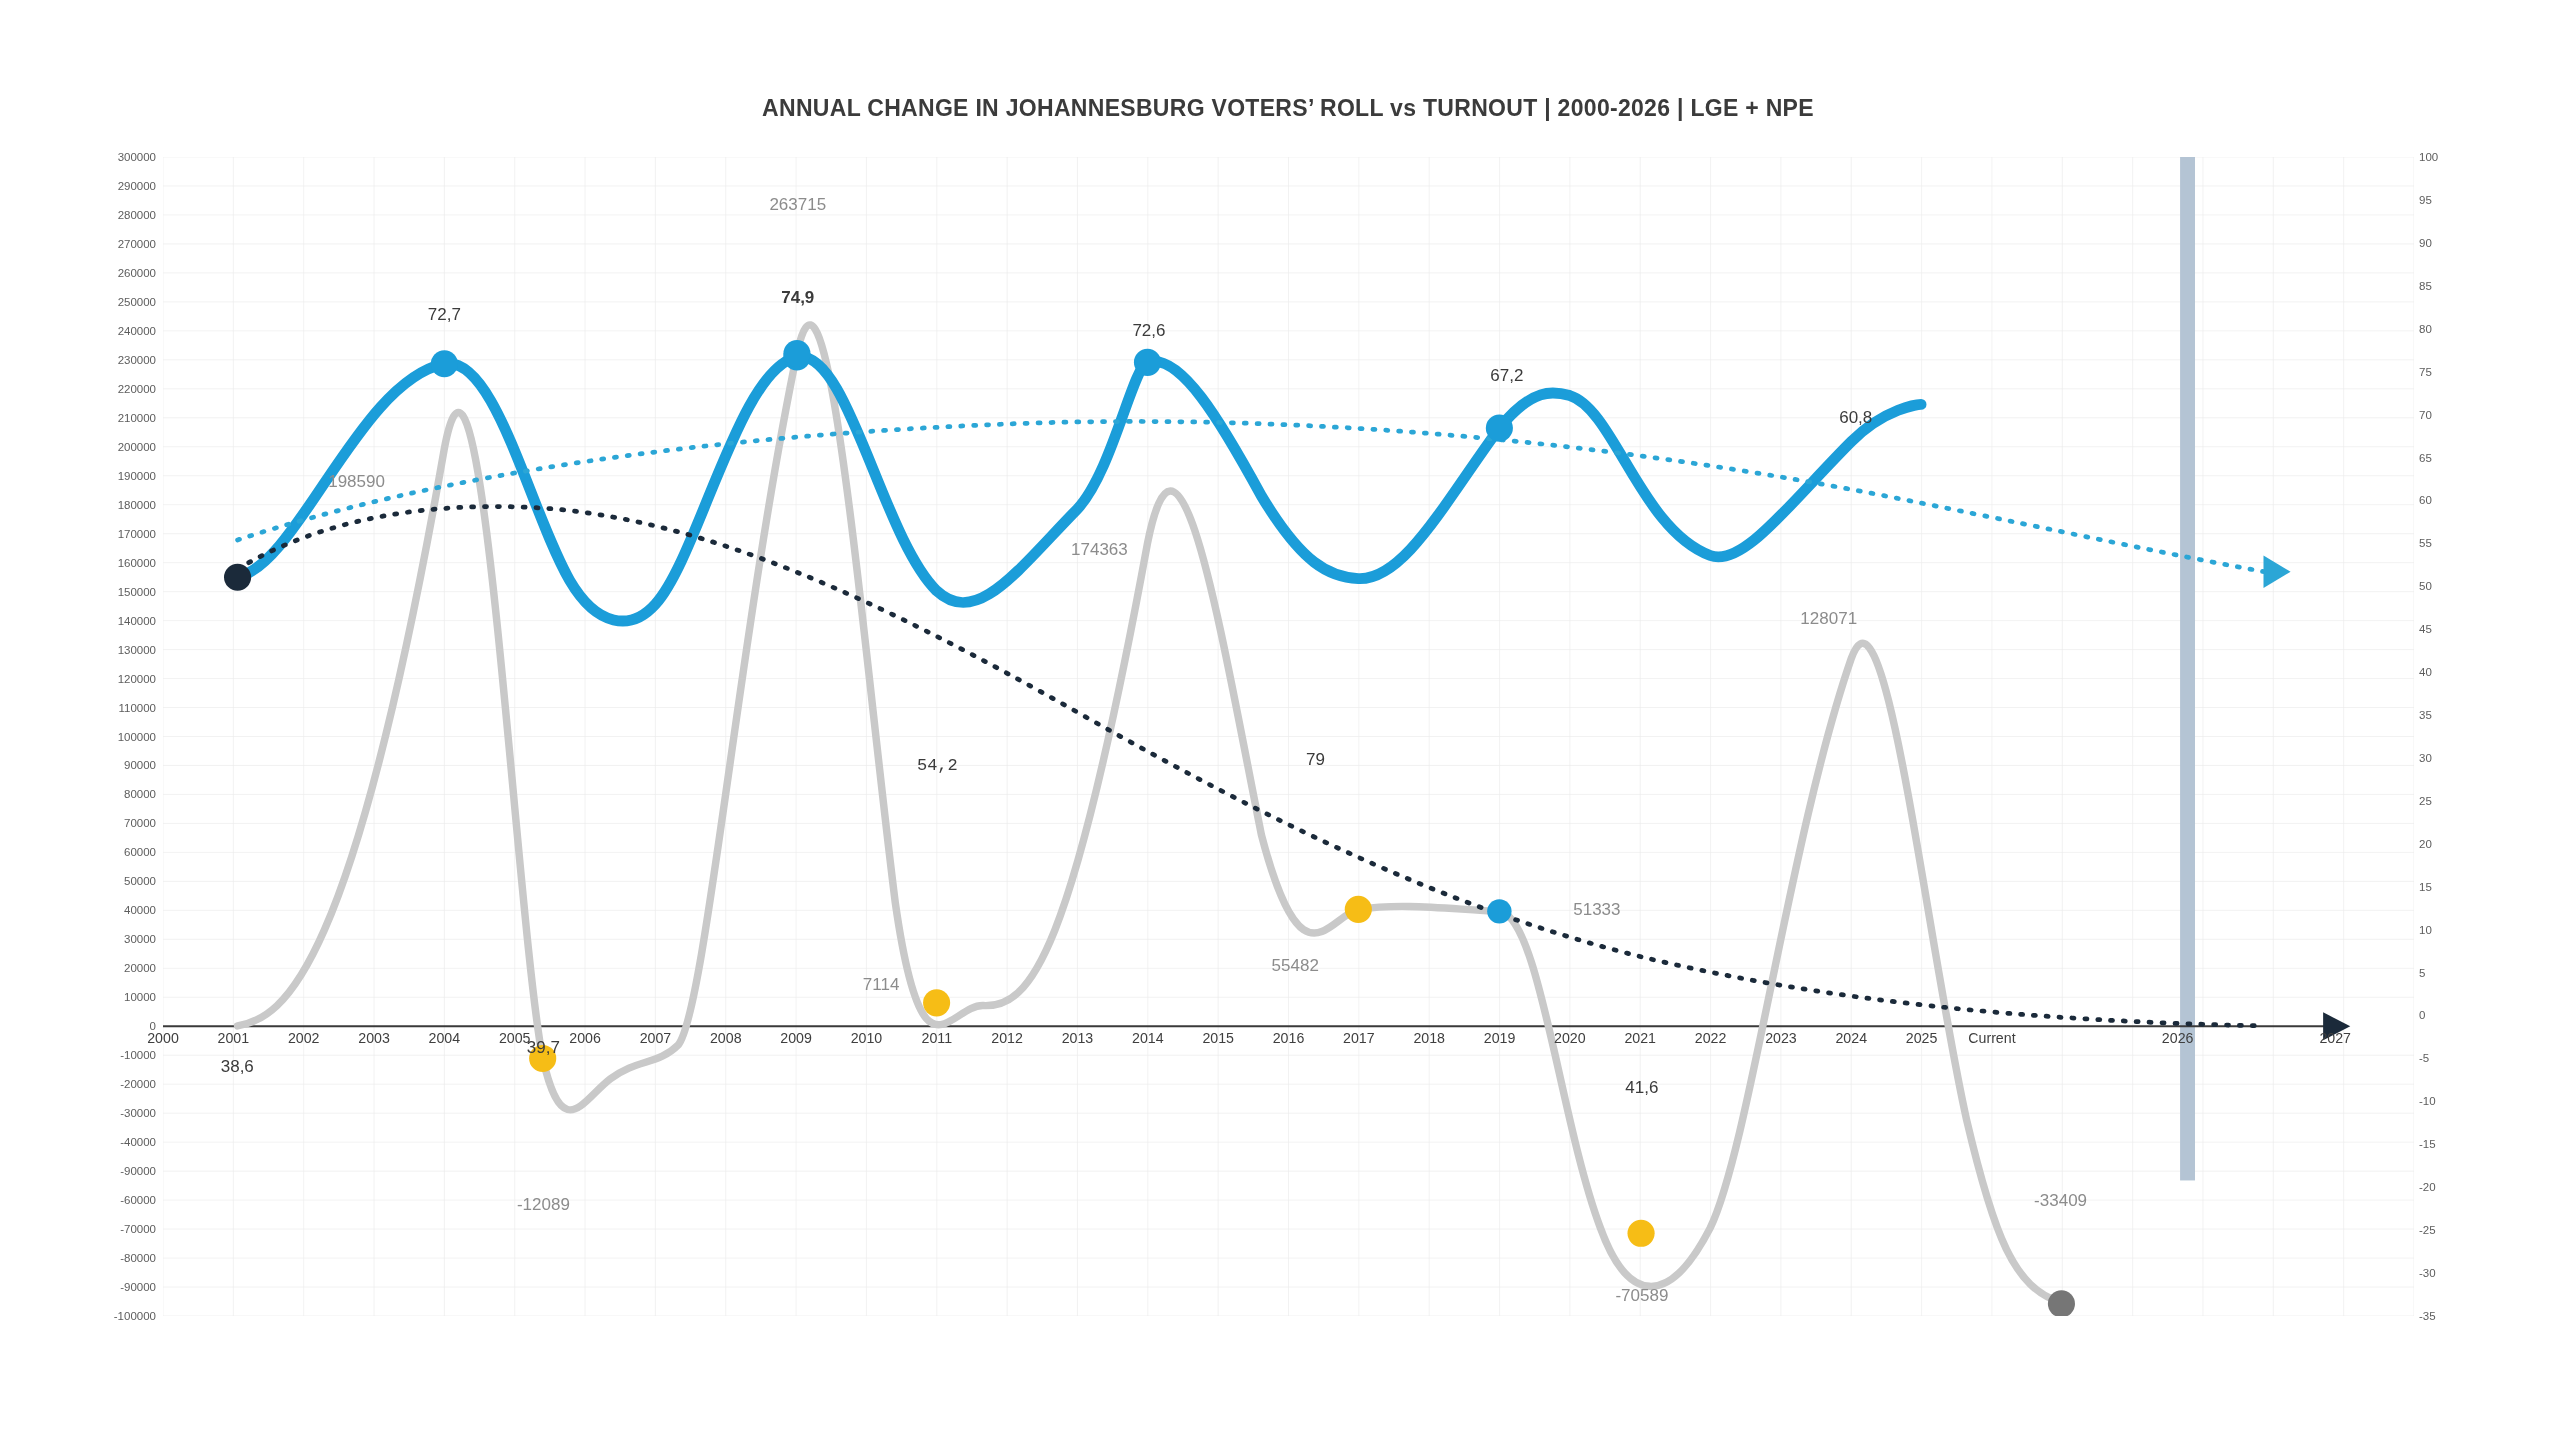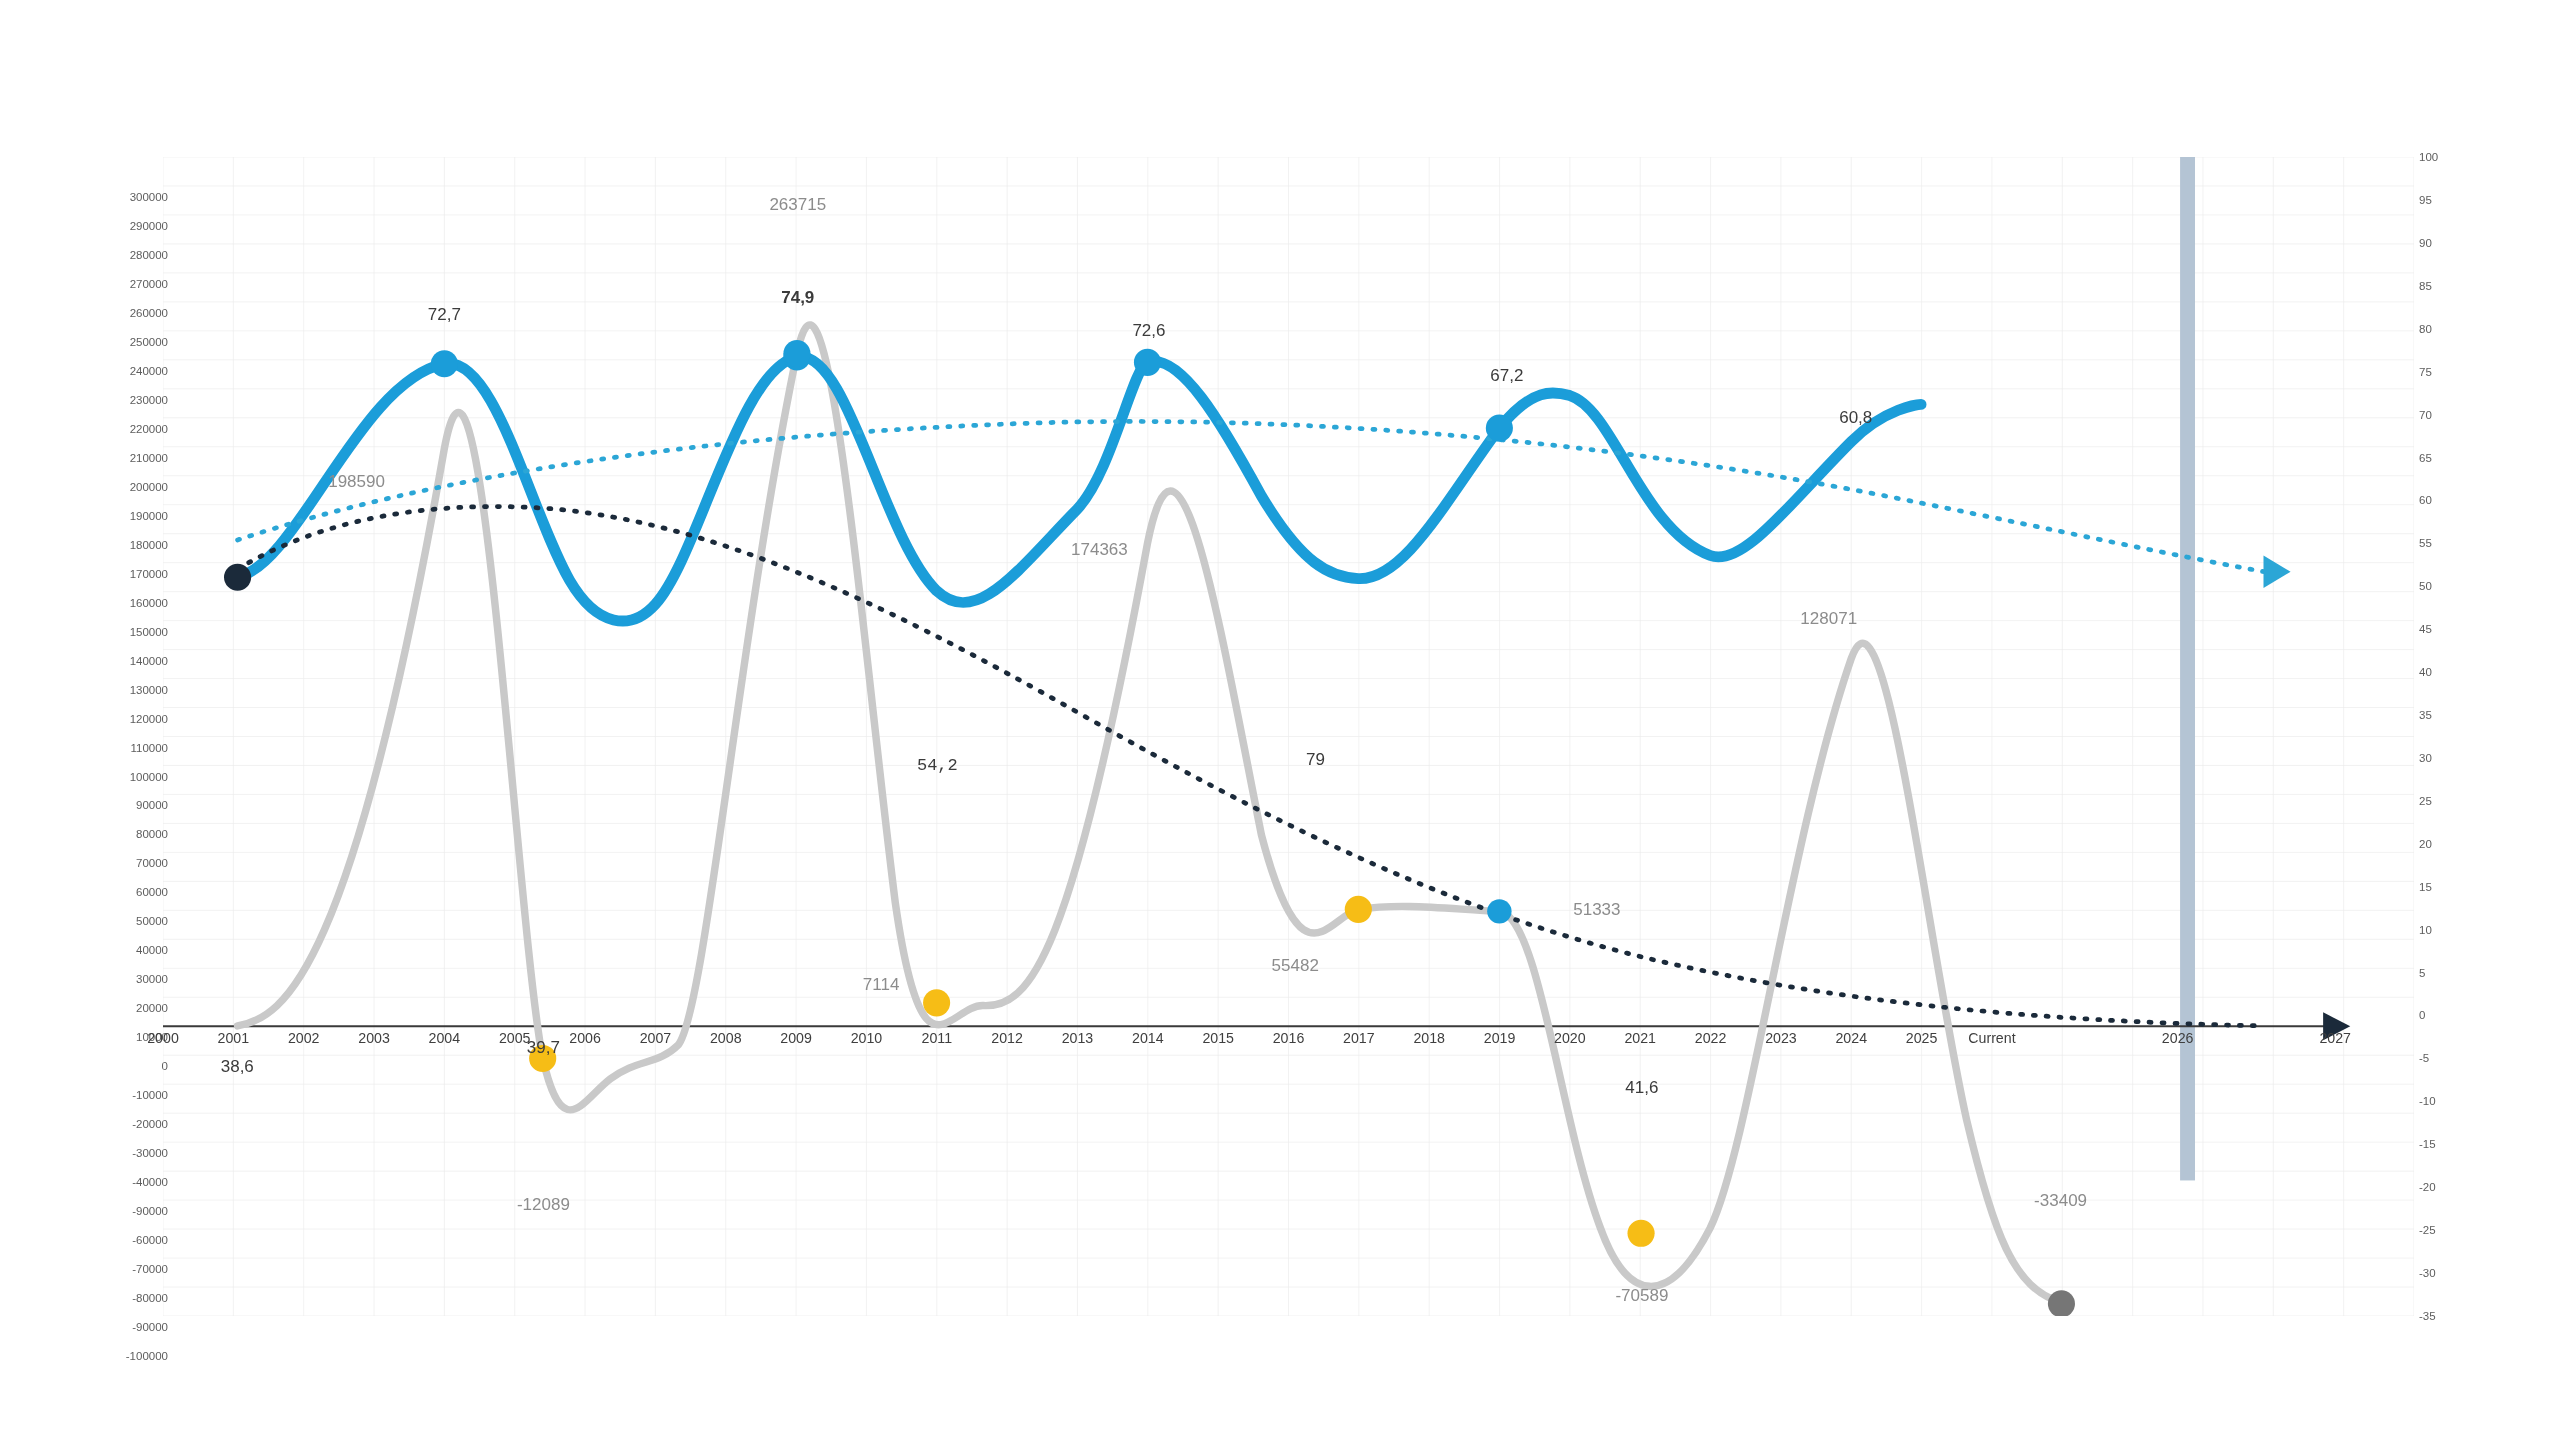--- a/index.html
+++ b/index.html
@@ -39,25 +39,24 @@
   }
   .grid-svg, .data-svg {
     position: absolute;
     left: 0;
     top: 0;
     width: 100%;
     height: 100%;
   }
   .y-axis-left {
     position: absolute;
-    left: 93px;
+    left: 81px;
     top: 157px;
     width: 75px;
     height: 1159px;
-    margin-top: 40px;
   }
   .y-axis-right {
     position: absolute;
     left: 2419px;
     top: 157px;
     width: 75px;
     height: 1159px;
   }
   .tick-label {
     position: absolute;
@@ -102,20 +101,21 @@
   }
   .dlabel.dark {
     color: #3b3b3b;
   }
 </style>
 </head>
 <body>
 
 <div class="page">
 
+  <div class="chart-title">ANNUAL CHANGE IN JOHANNESBURG VOTERS’ ROLL vs TURNOUT | 2000-2026 | LGE + NPE</div>
 
   <div class="y-axis-left">
     <div class="tick-label tick-left" style="top:0.00%">300000</div>
     <div class="tick-label tick-left" style="top:2.50%">290000</div>
     <div class="tick-label tick-left" style="top:5.00%">280000</div>
     <div class="tick-label tick-left" style="top:7.50%">270000</div>
     <div class="tick-label tick-left" style="top:10.00%">260000</div>
     <div class="tick-label tick-left" style="top:12.50%">250000</div>
     <div class="tick-label tick-left" style="top:15.00%">240000</div>
     <div class="tick-label tick-left" style="top:17.50%">230000</div>

